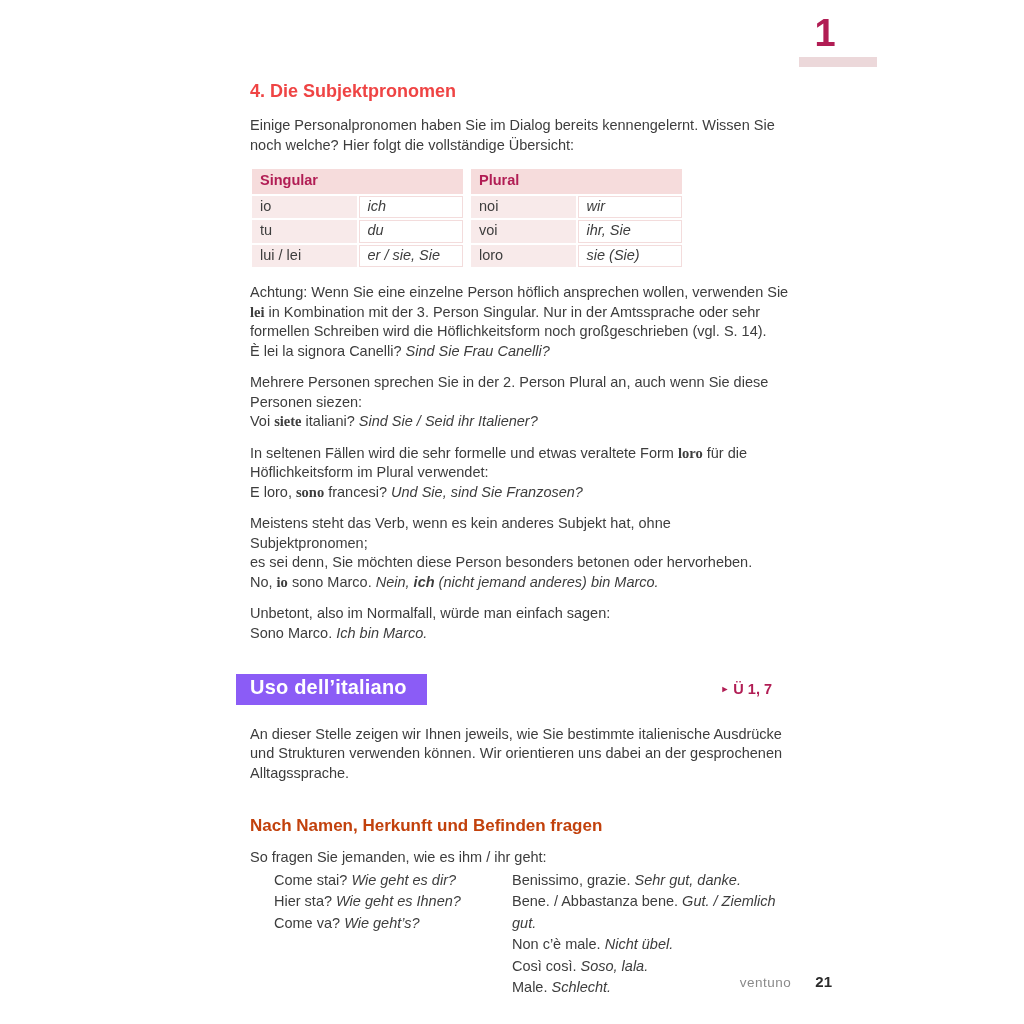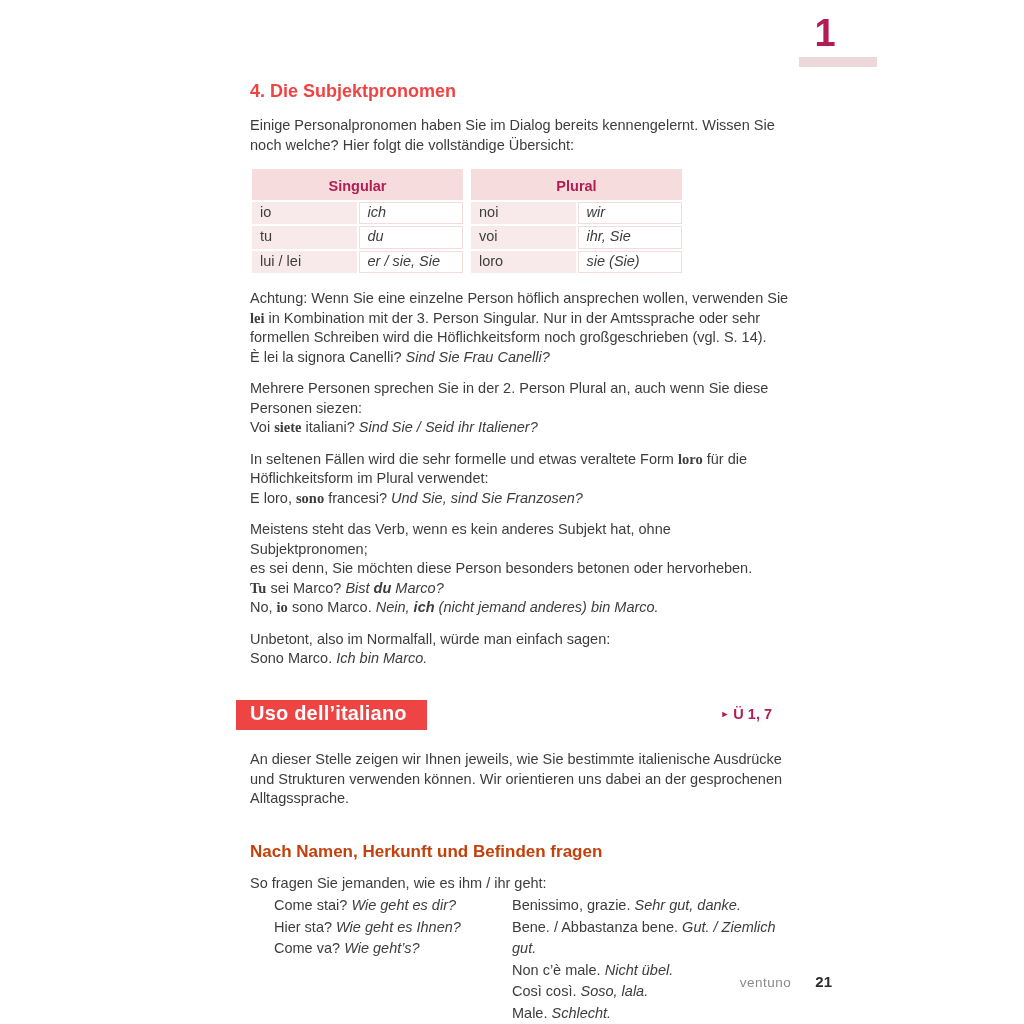--- a/index.html
+++ b/index.html
@@ -18,28 +18,28 @@
 
   
   .content{position:absolute;left:250px;top:80px;width:540px;font-size:14.5px;line-height:19.5px;}
   .grammar-heading{font-size:18px;line-height:22px;font-weight:bold;color:#ef4444;margin:0 0 14px 0;}
   .para{margin:0 0 12px 0;}
   .tline{min-height:19.5px;}
 
   
   .pronoun-tables{display:flex;gap:4px;width:434px;margin:2px 0 14px 0;}
   .pronoun-tables table{border-collapse:separate;border-spacing:2px;width:216px;table-layout:fixed;}
-  .pronoun-tables th{background:#f6dcdc;color:#b11d54;font-size:14.5px;text-align:center;padding:8px 8px 3px 8px;height:18px;font-weight:bold;}
+  .pronoun-tables th{background:#f6dcdc;color:#b11d54;font-size:14.5px;text-align:left;padding:2px 8px 3px 8px;height:18px;font-weight:bold;}
   .pronoun-tables td{font-size:14.5px;padding:0 8px 1px 8px;height:19px;}
   td.cell-it{background:#f8eaea;}
   td.cell-de{background:#ffffff;border:1px solid #f3dcdc;font-style:italic;}
 
   
   .uso-row{display:flex;justify-content:space-between;align-items:center;margin:31px 0 20px -14px;}
-  .uso-banner{background:#ef4444;color:#ffffff;font-size:20px;font-weight:bold;padding:4px 20px 7px 14px;letter-spacing:.2px;}
+  .uso-banner{background:#8b5cf6;color:#ffffff;font-size:20px;font-weight:bold;padding:4px 20px 7px 14px;letter-spacing:.2px;}
   .exercise-ref{color:#b11d54;font-weight:bold;font-size:14.5px;margin-right:18px;white-space:nowrap;}
   .exercise-arrow{font-size:9px;vertical-align:2px;margin-right:4px;}
 
   
   .usage-heading{font-size:17px;line-height:20px;font-weight:bold;color:#c2410c;margin:33px 0 11px 0;}
   .usage-lead{margin:0 0 1px 0;line-height:21.5px;}
   .usage-columns{display:flex;}
   .usage-columns .tline{min-height:21.5px;line-height:21.5px;}
   .col-left{width:238px;flex:none;margin-left:24px;}
   .col-right{flex:1;}
@@ -119,21 +119,20 @@
       <div class="tline"><span>Voi </span><span class="b">siete</span><span> italiani? </span><span class="i">Sind Sie / Seid ihr Italiener?</span></div>
     </div>
   <div class="para">
       <div class="tline"><span>In seltenen Fällen wird die sehr formelle und etwas veraltete Form </span><span class="b">loro</span><span> für die</span></div>
       <div class="tline"><span>Höflichkeitsform im Plural verwendet:</span></div>
       <div class="tline"><span>E loro, </span><span class="b">sono</span><span> francesi? </span><span class="i">Und Sie, sind Sie Franzosen?</span></div>
     </div>
   <div class="para">
       <div class="tline"><span>Meistens steht das Verb, wenn es kein anderes Subjekt hat, ohne Subjektpronomen;</span></div>
       <div class="tline"><span>es sei denn, Sie möchten diese Person besonders betonen oder hervorheben.</span></div>
-      <div class="tline"><span class="b">Tu</span><span> sei Marco? </span><span class="i">Bist </span><span class="bi">du</span><span class="i"> Marco?</span></div>
       <div class="tline"><span>No, </span><span class="b">io</span><span> sono Marco. </span><span class="i">Nein, </span><span class="bi">ich</span><span class="i"> (nicht jemand anderes) bin Marco.</span></div>
     </div>
   <div class="para">
       <div class="tline"><span>Unbetont, also im Normalfall, würde man einfach sagen:</span></div>
       <div class="tline"><span>Sono Marco. </span><span class="i">Ich bin Marco.</span></div>
     </div>
 
   <div class="uso-row">
     <div class="uso-banner">Uso dell’italiano</div>
     <div class="exercise-ref">

